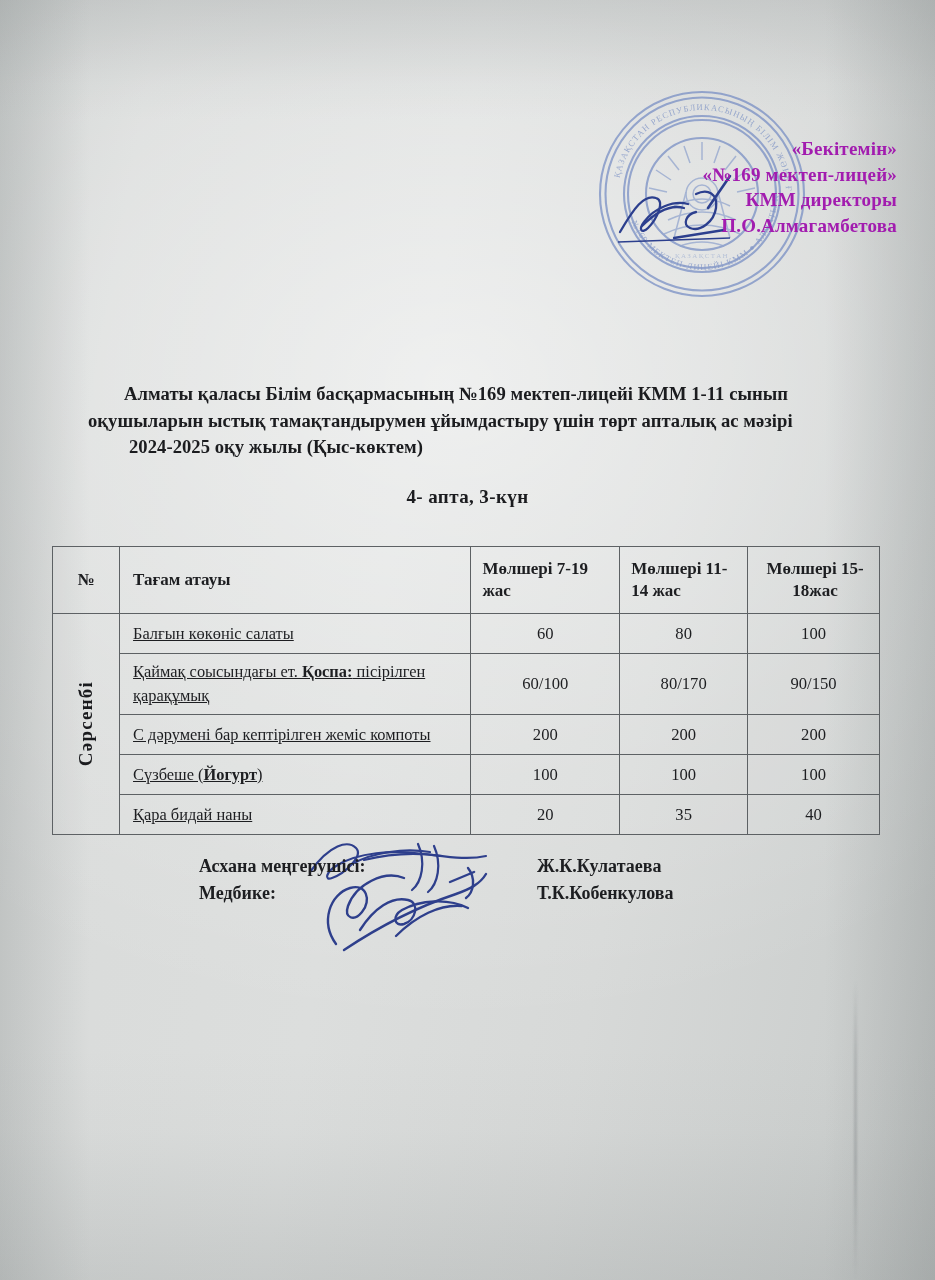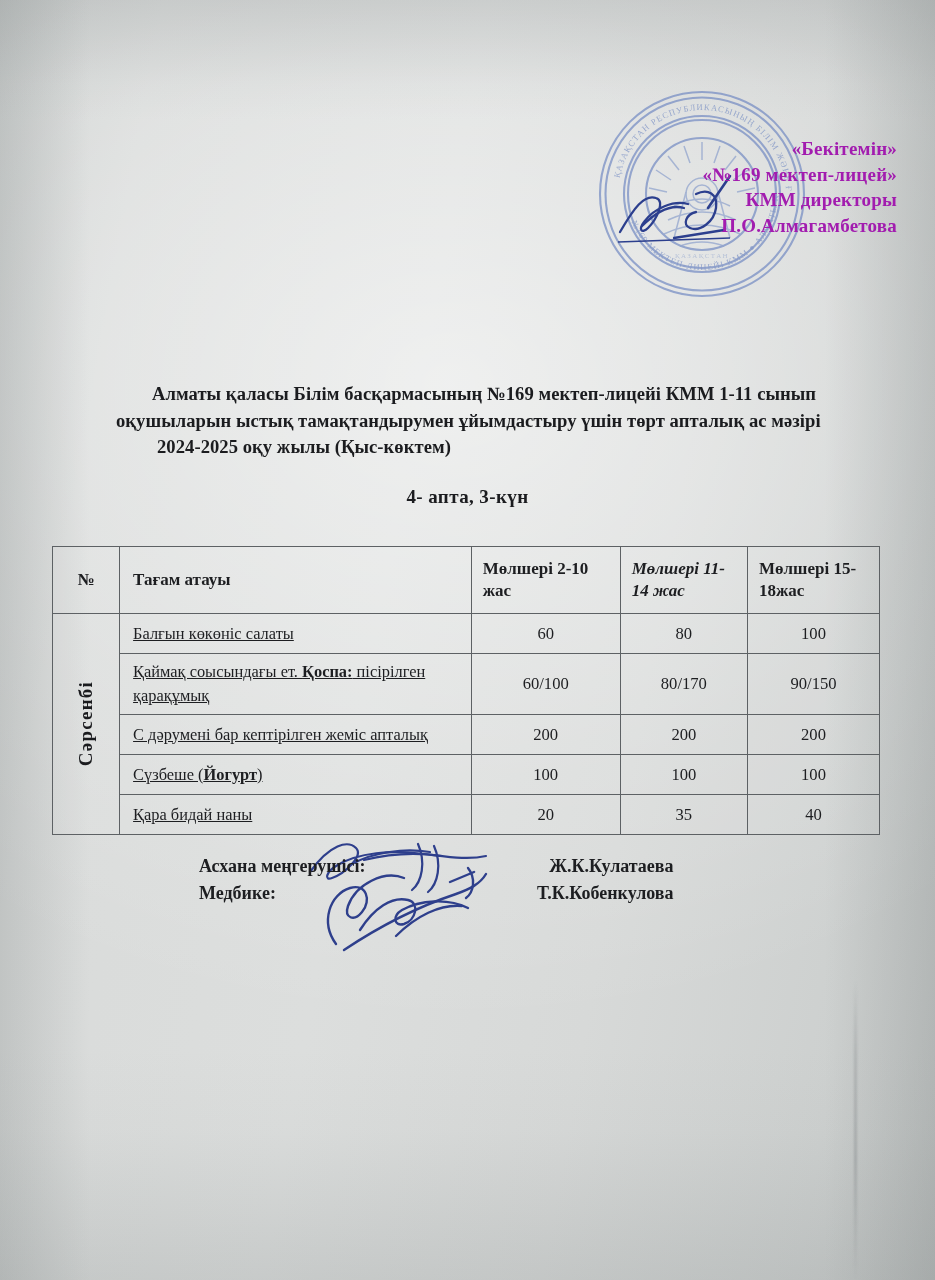--- a/index.html
+++ b/index.html
@@ -86,21 +86,21 @@
     top: 168px;
     width: 190px;
     height: 90px;
     z-index: 5;
   }
   .director-signature svg { display: block; }
 
   
   .doc-title {
     position: absolute;
-    left: 116px;
+    left: 88px;
     top: 381px;
     width: 790px;
     font-size: 18.6px;
     font-weight: bold;
     line-height: 26.5px;
     letter-spacing: 0.05px;
     color: #1b1c1f;
   }
   .doc-title .l1 { display: block; padding-left: 36px; }
   .doc-title .l2 { display: block; }
@@ -138,22 +138,22 @@
   .menu-table thead th {
     font-weight: bold;
     font-size: 17px;
     line-height: 22px;
     height: 60px;
     padding: 3px 8px;
   }
   .th-num      { width: 58px;  text-align: center; }
   .th-dish     { width: 388px; text-align: left; padding-left: 13px !important; }
   .th-age      { width: 143px; text-align: left; padding-left: 11px !important; }
-  .th-age2     { width: 117px; text-align: left; padding-left: 11px !important; font-style: italic; }
-  .th-age3     { width: 122px; text-align: left; padding-left: 11px !important; }
+  .th-age2     { width: 117px; text-align: left; padding-left: 11px !important; }
+  .th-age3     { width: 122px; text-align: center; padding-left: 11px !important; }
 
   .daycell {
     width: 58px;
     text-align: center;
     vertical-align: middle;
     padding: 0 !important;
   }
   .day-rotate {
     writing-mode: vertical-rl;
     transform: rotate(180deg);
@@ -194,21 +194,20 @@
   }
   .sign-names {
     position: absolute;
     left: 537px;
     top: 853px;
     font-size: 18px;
     font-weight: bold;
     line-height: 27px;
     color: #1d1e21;
     z-index: 6;
-    text-align: right;
   }
   .sign-label-row, .sign-name-row { white-space: nowrap; }
 
   .staff-signature {
     position: absolute;
     left: 300px;
     top: 838px;
     width: 260px;
     height: 120px;
     z-index: 5;
@@ -298,21 +297,21 @@
   <span class="l3">2024-2025  оқу жылы  (Қыс-көктем)</span>
 </div>
 
 <div class="doc-subtitle">4- апта, 3-күн</div>
 
 <table class="menu-table">
   <thead>
     <tr>
       <th class="th-num">№</th>
       <th class="th-dish">Тағам атауы</th>
-      <th class="th-age">Мөлшері 2-10 жас</th>
+      <th class="th-age">Мөлшері 7-19 жас</th>
       <th class="th-age2">Мөлшері 11-14 жас</th>
       <th class="th-age3">Мөлшері 15-18жас</th>
     </tr>
   </thead>
   <tbody>
     <tr class="row-normal">
       <td class="daycell" rowspan="5">
         <div class="day-rotate">Сәрсенбі</div>
       </td>
       <td class="dish-cell">
@@ -325,21 +324,21 @@
     <tr class="row-tall">
       <td class="dish-cell">
         <span>Қаймақ соысындағы ет. </span><b>Қоспа:</b><span> пісірілген қарақұмық</span>
       </td>
       <td class="qty-cell">60/100</td>
       <td class="qty-cell">80/170</td>
       <td class="qty-cell">90/150</td>
     </tr>
     <tr class="row-normal">
       <td class="dish-cell">
-        <span>С дәрумені бар кептірілген жеміс апталық</span><b></b><span></span>
+        <span>С дәрумені бар кептірілген жеміс компоты</span><b></b><span></span>
       </td>
       <td class="qty-cell">200</td>
       <td class="qty-cell">200</td>
       <td class="qty-cell">200</td>
     </tr>
     <tr class="row-normal">
       <td class="dish-cell">
         <span>Сүзбеше (</span><b>Йогурт</b><span>)</span>
       </td>
       <td class="qty-cell">100</td>

